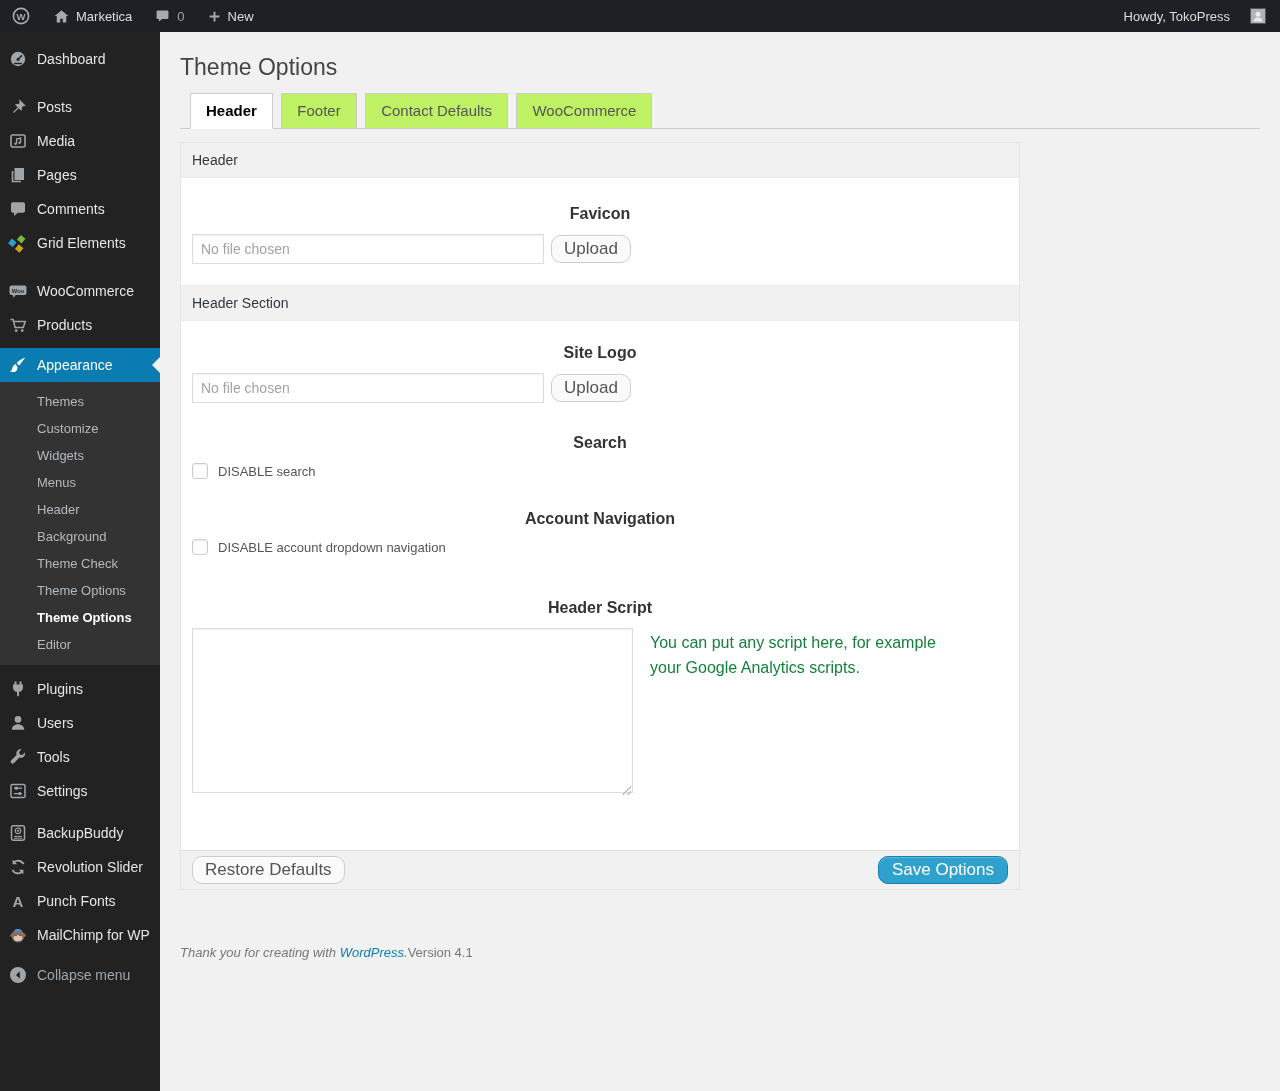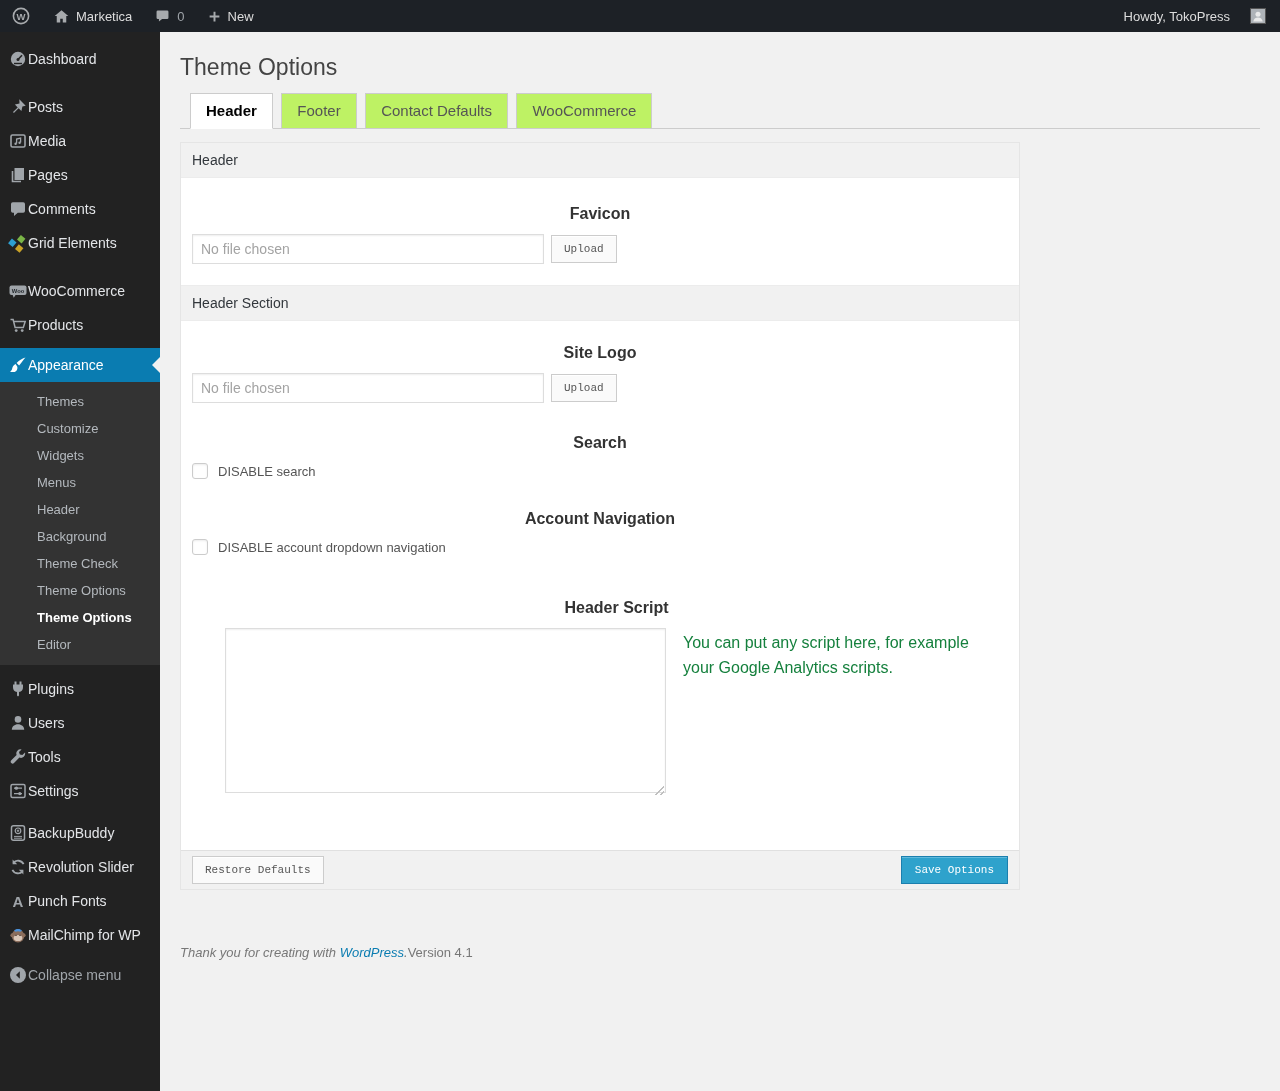--- a/index.html
+++ b/index.html
@@ -14,21 +14,21 @@
   .ab-item { display:flex; align-items:center; gap:6px; padding:0 11px; height:100%; cursor:pointer; }
   .ab-item svg { display:block; }
   .ab-right { margin-left:auto; display:flex; align-items:center; height:100%; }
   .ab-count { color:#9ea3a8; }
   .howdy { display:flex; align-items:center; gap:20px; padding:0 14px; height:100%; cursor:pointer; }
   .avatar { width:16px; height:16px; border:1px solid #555; }
 
   
   .sidebar { position:absolute; top:32px; left:0; width:160px; height:1059px; background:#222; color:#e3e5e8; font-size:14px; }
   .menu { padding-top:10px; }
-  .mi { display:flex; align-items:center; padding:7px 8px; min-height:34px; cursor:pointer; }
+  .mi { display:flex; align-items:center; gap:9px; padding:7px 8px; min-height:34px; cursor:pointer; }
   .mi .icon { width:20px; height:20px; flex:0 0 20px; display:flex; align-items:center; justify-content:center; }
   .sep { height:14px; }
   .sep-sm { height:6px; }
   .mi-current { background:#0a7cb1; color:#fff; position:relative; }
   .mi-current::after { content:""; position:absolute; right:0; top:50%; margin-top:-8px;
                        border:8px solid transparent; border-right-color:#f1f1f1; }
   .submenu { background:#333; padding:6px 0 7px; }
   .smi { display:block; padding:7px 8px 7px 37px; font-size:13px; color:#b4b9be; cursor:pointer; line-height:13px; }
   .smi-current { color:#fff; font-weight:bold; }
   .punch-a { font-size:15px; color:#a0a5aa; font-weight:bold; }
@@ -41,31 +41,31 @@
   .nav-tab { display:inline-block; margin:0 4px -1px 0; padding:8px 15px; border:1px solid #ccc;
              background:#bef264; color:#555; font-size:15px; line-height:18px; cursor:pointer; }
   .nav-tab-active { background:#fff; border-bottom:1px solid #fff; color:#000; font-weight:bold; }
 
   .panel { width:840px; margin-top:13px; background:#fff; border:1px solid #e5e5e5; }
   .section-bar { background:#f1f1f1; border-top:1px solid #ececec; border-bottom:1px solid #ececec;
                  padding:9px 11px; font-size:14px; color:#32373c; line-height:16px; }
   .panel .section-bar:first-child { border-top:none; }
   .section-body { padding:28px 11px 21px; }
   .section-body.sb2 { padding:24px 11px 21px; }
-  .section-body.sb3 { padding:24px 11px 53px;margin-left:33px; }
+  .section-body.sb3 { padding:24px 11px 53px; }
   .field { margin-bottom:32px; }
   .field:last-child { margin-bottom:0; }
   .field-label { display:block; font-size:16px; font-weight:bold; color:#333; margin-bottom:12px; line-height:16px;text-align:center; }
   .upload-row { display:flex; align-items:center; }
   .file-input { width:352px; height:30px; border:1px solid #ddd; background:#fff; padding:0 8px;
                 font-size:14px; color:#a3a3a3; font-family:inherit;
                 box-shadow:inset 0 1px 2px rgba(0,0,0,.07); }
   .file-input::placeholder { color:#a3a3a3; opacity:1; }
-  .btn { display:inline-block; border-radius:0; font-size:11px; line-height:18px; padding:4px 12px;
-         cursor:pointer; font-family:Liberation Mono, monospace; }
+  .btn { display:inline-block; border-radius:10px; font-size:17px; line-height:18px; padding:4px 12px;
+         cursor:pointer; font-family:Liberation Sans, sans-serif; }
   .btn-secondary { background:#fafafa; border:1px solid #ccc; color:#555; box-shadow:inset 0 1px 0 #fff; }
   .upload-btn { margin-left:7px; }
   .check-row { display:flex; align-items:center; gap:10px; }
   .checkbox { width:16px; height:16px; background:#fff; border:1px solid #ccc; border-radius:3px;
               box-shadow:inset 0 1px 2px rgba(0,0,0,.08); cursor:pointer; flex:0 0 16px; }
   .check-label { font-size:13px; color:#555; cursor:pointer; }
 
   .script-row { display:flex; gap:17px; margin-top:2px; }
   .textarea-wrap { position:relative; }
   .script-textarea { width:441px; height:165px; border:1px solid #ddd; background:#fff; resize:none;

